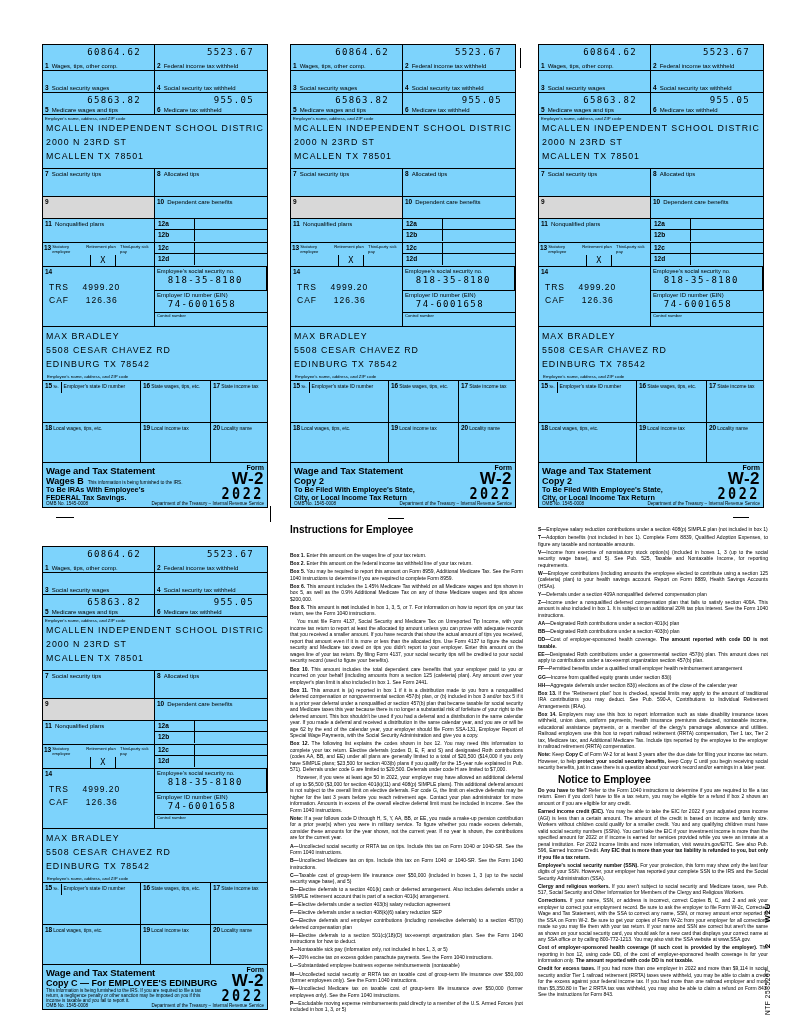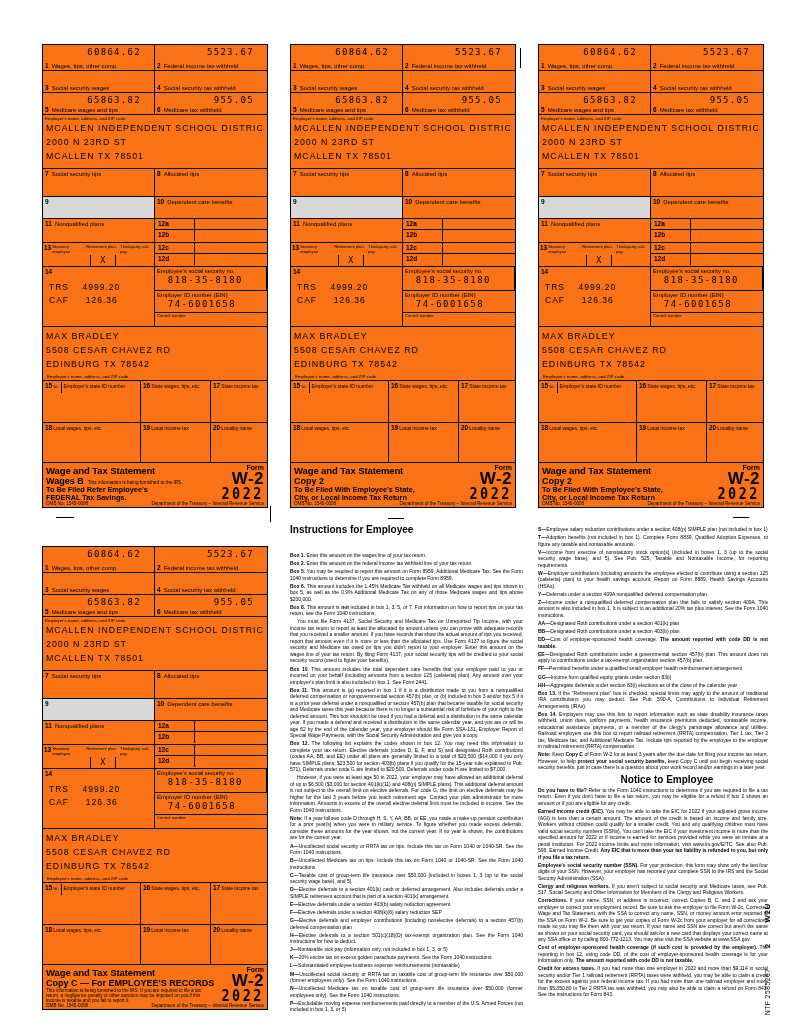--- a/index.html
+++ b/index.html
@@ -1,18 +1,18 @@
 <!DOCTYPE html>
 <html><head>
 <meta charset="utf-8">
 <style>
   html,body{margin:0;padding:0;background:#fff;}
   .page{position:relative;width:800px;height:1035px;background:#fff;font-family:"Liberation Sans",sans-serif;color:#000;overflow:hidden;}
   
-  .w2{position:absolute;width:226px;height:464px;border:1.6px solid #000;background:#f97316;display:flex;flex-direction:column;box-sizing:border-box;}
+  .w2{position:absolute;width:226px;height:464px;border:1.6px solid #000;background:#7dd3fc;display:flex;flex-direction:column;box-sizing:border-box;}
   .row{display:flex;border-bottom:1px solid #000;box-sizing:border-box;position:relative;flex:none;}
   .h26{height:26px}.h22{height:22px}.h54{height:54px}.h28{height:28px}.h24{height:24px}.h60{height:60px}.h42{height:42px}.h40{height:40px}
   .cell{position:relative;box-sizing:border-box;}
   .half{width:50%;}
   .vr{border-right:1px solid #000;}
   .val{font-family:"DejaVu Sans Mono",monospace;font-size:9px;letter-spacing:1.3px;text-align:right;padding:2px 13px 0 0;white-space:pre;}
   .lbl{position:absolute;bottom:1px;left:2px;font-size:6px;white-space:nowrap;}
   .lblT{position:absolute;top:1px;left:2px;font-size:6px;white-space:nowrap;}
   .lbl b,.lblT b{font-size:6.5px;margin-right:3px;}
   .gray{background:#d8d8d8;}
@@ -46,21 +46,21 @@
   .f-filed{font-size:7.3px;font-weight:bold;line-height:8.2px;width:152px;}
   .f-fine{font-size:4.6px;line-height:5.1px;width:155px;}
   .f-omb{position:absolute;bottom:1px;left:3px;right:3px;display:flex;justify-content:space-between;font-size:4.6px;}
   .f-right{position:absolute;top:1px;right:3px;text-align:right;margin-left:27px;}
   .f-form{font-size:7px;font-weight:bold;}
   .f-w2{font-size:17px;font-weight:bold;line-height:15px;letter-spacing:0.5px;}
   .f-year{font-family:"DejaVu Sans Mono",monospace;font-size:13.5px;font-weight:bold;letter-spacing:2.5px;line-height:13px;transform:scaleY(1.15);transform-origin:top right;}
   
   .ins-col{position:absolute;width:233px;font-size:5px;line-height:6.5px;text-align:justify;height:488px;overflow:hidden;}
   .ins-h1{font-size:10px;font-weight:bold;margin:0 0 17px 0;text-align:left;line-height:11px;}
-  .ins-h2{font-size:10px;font-weight:bold;margin:3px 0 2px 16px;text-align:center;line-height:11px;padding-left:12px;}
+  .ins-h2{font-size:10px;font-weight:bold;margin:3px 0 2px 8px;text-align:left;line-height:11px;padding-left:12px;}
   .ins-p{margin:0 0 1.6px 0;}
   .ins-p.ind{text-indent:7px;}
   
   .tm{position:absolute;background:#000;}
   .sidecode{position:absolute;left:695px;top:933px;width:150px;height:14px;transform:rotate(-90deg);font-size:6.5px;letter-spacing:0.6px;white-space:nowrap;}
   .sidecode .b{font-weight:bold;font-size:8px;}
   .sidecode .g{margin-left:18px;}
 </style>
 </head>
 <body>
@@ -198,21 +198,21 @@
         <div class="slbl"><b>19</b><span>Local income tax</span></div>
       </div>
       <div class="cell c17">
         <div class="slbl"><b>20</b><span>Locality name</span></div>
       </div>
     </div>
     <div class="f">
       <div class="f-title">Wage and Tax Statement</div>
       <div class="f-copy"><span>Wages B</span><span class="note">This information is being furnished to the IRS.</span></div>
       <div class="f-filed">
-            <div>To Be Filed Refer Employee's</div>
+            <div>To Be IRAs With Employee's</div>
             <div>FEDERAL Tax Savings.</div>
           </div>
       <div class="f-fine"></div>
       <div class="f-right">
         <div class="f-form">Form</div>
         <div class="f-w2">W-2</div>
         <div class="f-year">2022</div>
       </div>
       <div class="f-omb">
         <span>OMB No. 1545-0008</span>
@@ -661,21 +661,21 @@
       </div>
       <div class="cell c16 vr">
         <div class="slbl"><b>19</b><span>Local income tax</span></div>
       </div>
       <div class="cell c17">
         <div class="slbl"><b>20</b><span>Locality name</span></div>
       </div>
     </div>
     <div class="f">
       <div class="f-title">Wage and Tax Statement</div>
-      <div class="f-copy"><span>Copy C — For EMPLOYEE'S RECORDS</span><span class="note"></span></div>
+      <div class="f-copy"><span>Copy C — For EMPLOYEE'S EDINBURG</span><span class="note"></span></div>
       <div class="f-filed">
             <div></div>
             <div></div>
           </div>
       <div class="f-fine">This information is being furnished to the IRS. If you are required to file a tax return, a negligence penalty or other sanction may be imposed on you if this income is taxable and you fail to report it.</div>
       <div class="f-right">
         <div class="f-form">Form</div>
         <div class="f-w2">W-2</div>
         <div class="f-year">2022</div>
       </div>

